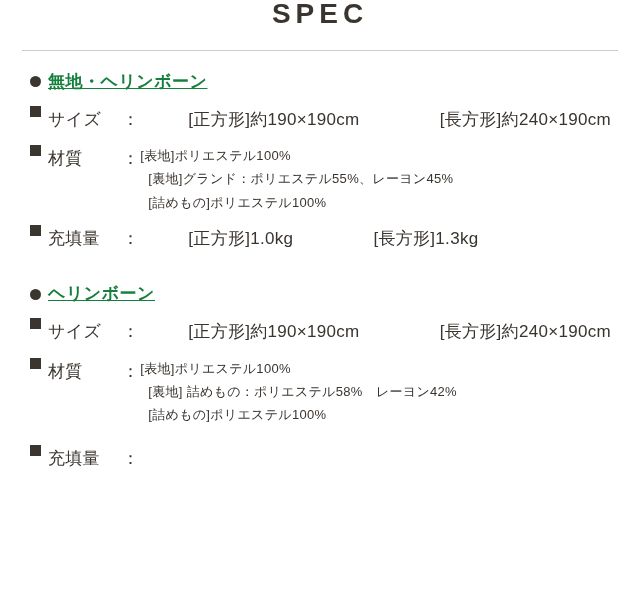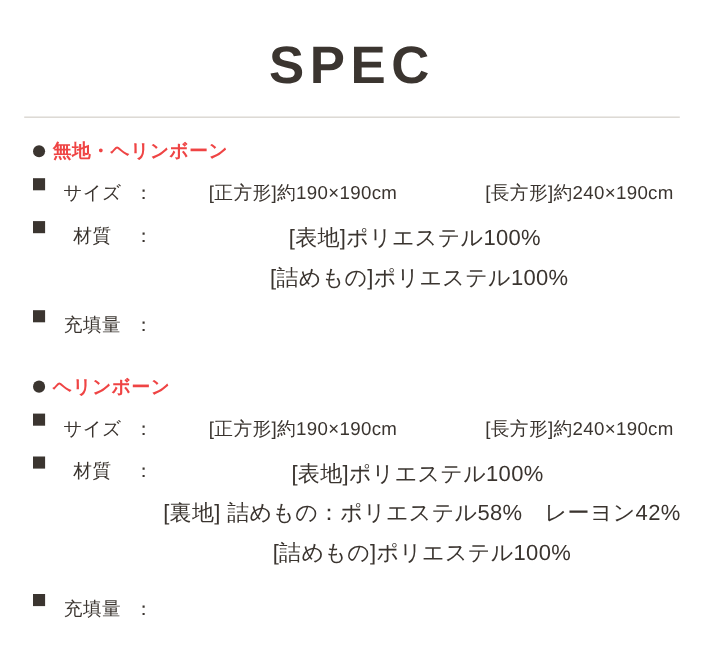--- a/index.html
+++ b/index.html
@@ -16,51 +16,51 @@
   }
   .page {
     position: relative;
     width: 640px;
     height: 611px;
     box-sizing: border-box;
     background: #ffffff;
   }
   .title {
     text-align: center;
-    font-size: 48px;
+    font-size: 28px;
     letter-spacing: 5px;
     font-weight: bold;
     color: #3b3530;
-    padding-top: 36px;
     padding-bottom: 14px;
     line-height: 1;
   }
   .divider {
     height: 1px;
     background: #cfcac4;
     margin: 8px 22px 0 22px;
   }
   .content {
     padding: 18px 26px 0 30px;
   }
   .group {
     margin-bottom: 0;
   }
   .group + .group {
     margin-top: 28px;
   }
   .heading {
     font-size: 17px;
     font-weight: bold;
-    color: #ef4444;
+    color: #15803d;
     letter-spacing: 0.5px;
     line-height: 1.5;
     margin-bottom: 10px;
     display: flex;
     align-items: center;
+    text-decoration: underline;
   }
   .bullet-circle {
     display: inline-block;
     width: 11px;
     height: 11px;
     border-radius: 50%;
     background: #3b3530;
     margin-right: 7px;
     flex: none;
   }
@@ -74,21 +74,20 @@
     position: relative;
     top: 1px;
   }
   .row {
     display: flex;
     align-items: flex-start;
     font-size: 17px;
     line-height: 1.75;
     letter-spacing: 0.3px;
     margin-bottom: 4px;
-    text-align: center;
   }
   .row .label {
     display: flex;
     align-items: flex-start;
     flex: none;
     white-space: nowrap;
   }
   .row .label-text {
     min-width: 72px;
     display: inline-block;
@@ -105,21 +104,21 @@
   }
   .value .gap {
     display: inline-block;
     width: 22px;
   }
   .sub-lines {
     display: block;
   }
   .sub-line {
     display: block;
-    font-size: 20px;
+    font-size: 13px;
     line-height: 1.78;
     letter-spacing: 0.3px;
     white-space: nowrap;
   }
   .indent-1 { padding-left: 8px; }
   .indent-2 { padding-left: 58px; }
   .indent-3 { padding-left: 8px; }
   .spacer-sm { height: 6px; }
   .spacer-md { height: 14px; }
 </style>
@@ -155,31 +154,37 @@
       <div class="spacer-sm"></div>
 
       <div class="row">
         <span class="label">
           <span class="bullet-square"></span>
           <span class="label-text">材質</span>
           <span class="colon">：</span>
         </span>
         <span class="value sub-lines">
           <span class="sub-line">[表地]ポリエステル100%</span>
+          <span class="sub-line indent-1">[裏地]グランド：ポリエステル55%、レーヨン45%</span>
           <span class="sub-line indent-1">[詰めもの]ポリエステル100%</span>
         </span>
       </div>
 
       <div class="spacer-sm"></div>
 
       <div class="row">
         <span class="label">
           <span class="bullet-square"></span>
           <span class="label-text">充填量</span>
           <span class="colon">：</span>
+        </span>
+        <span class="value">
+          <span class="part">[正方形]1.0kg</span>
+          <span class="gap"></span>
+          <span class="part">[長方形]1.3kg</span>
         </span>
       </div>
     </div>
 
     <div class="group">
       <div class="heading">
         <span class="bullet-circle"></span>
         <span>ヘリンボーン</span>
       </div>
 

